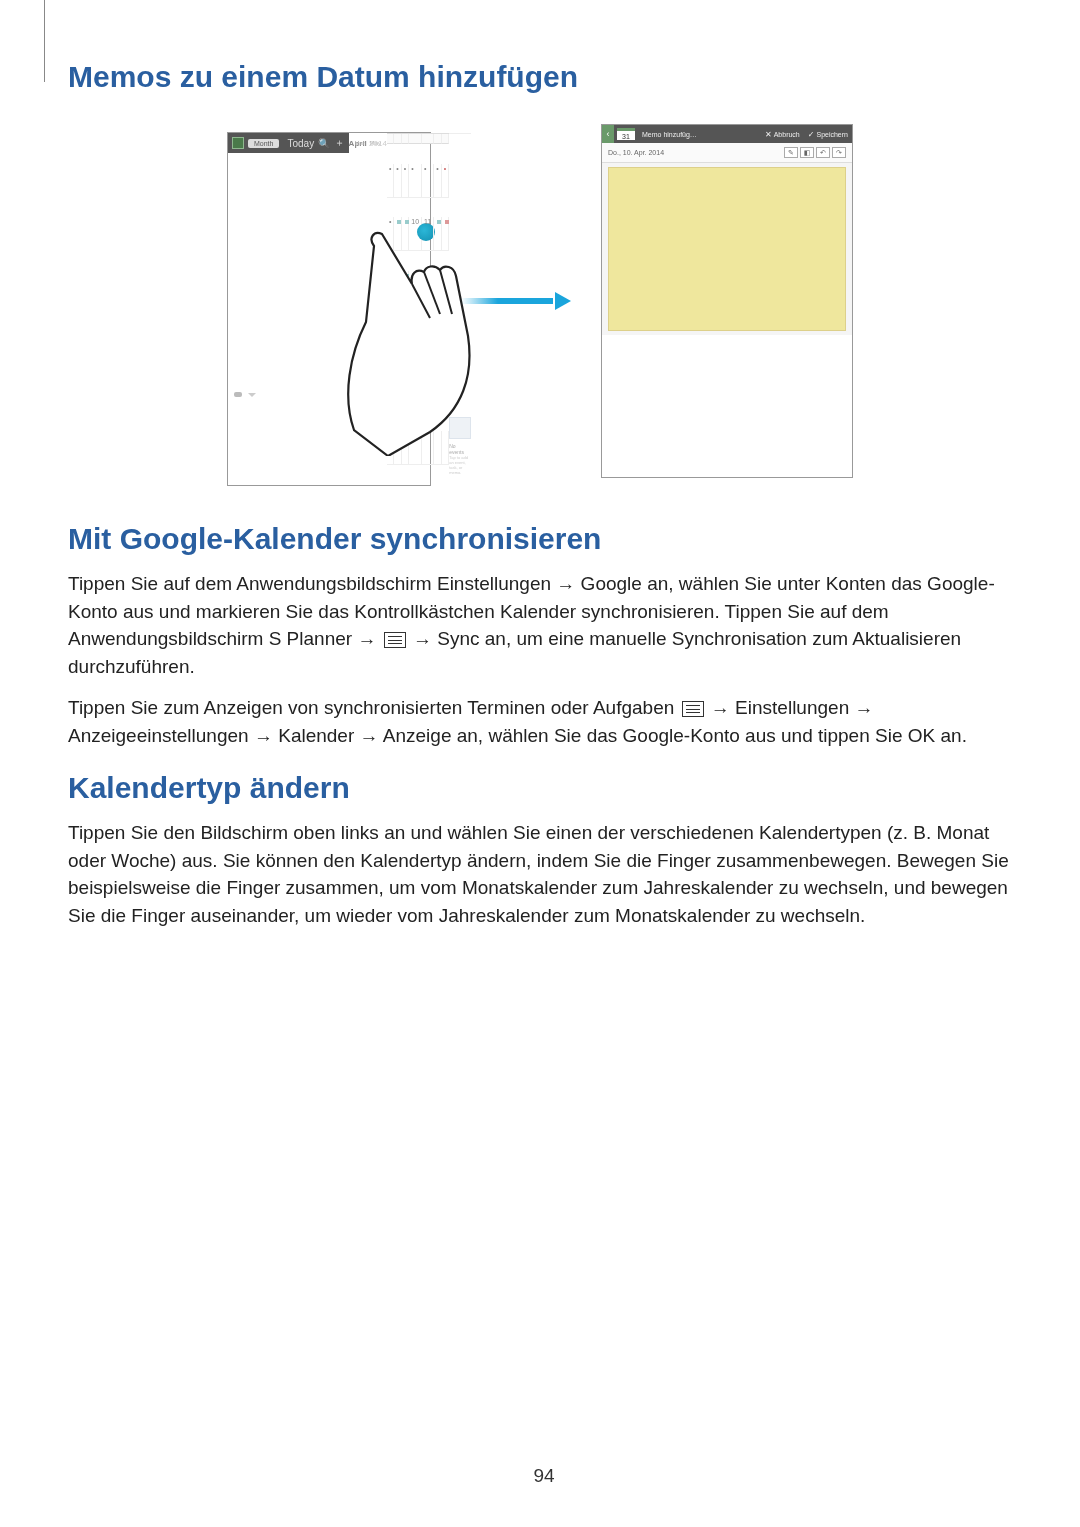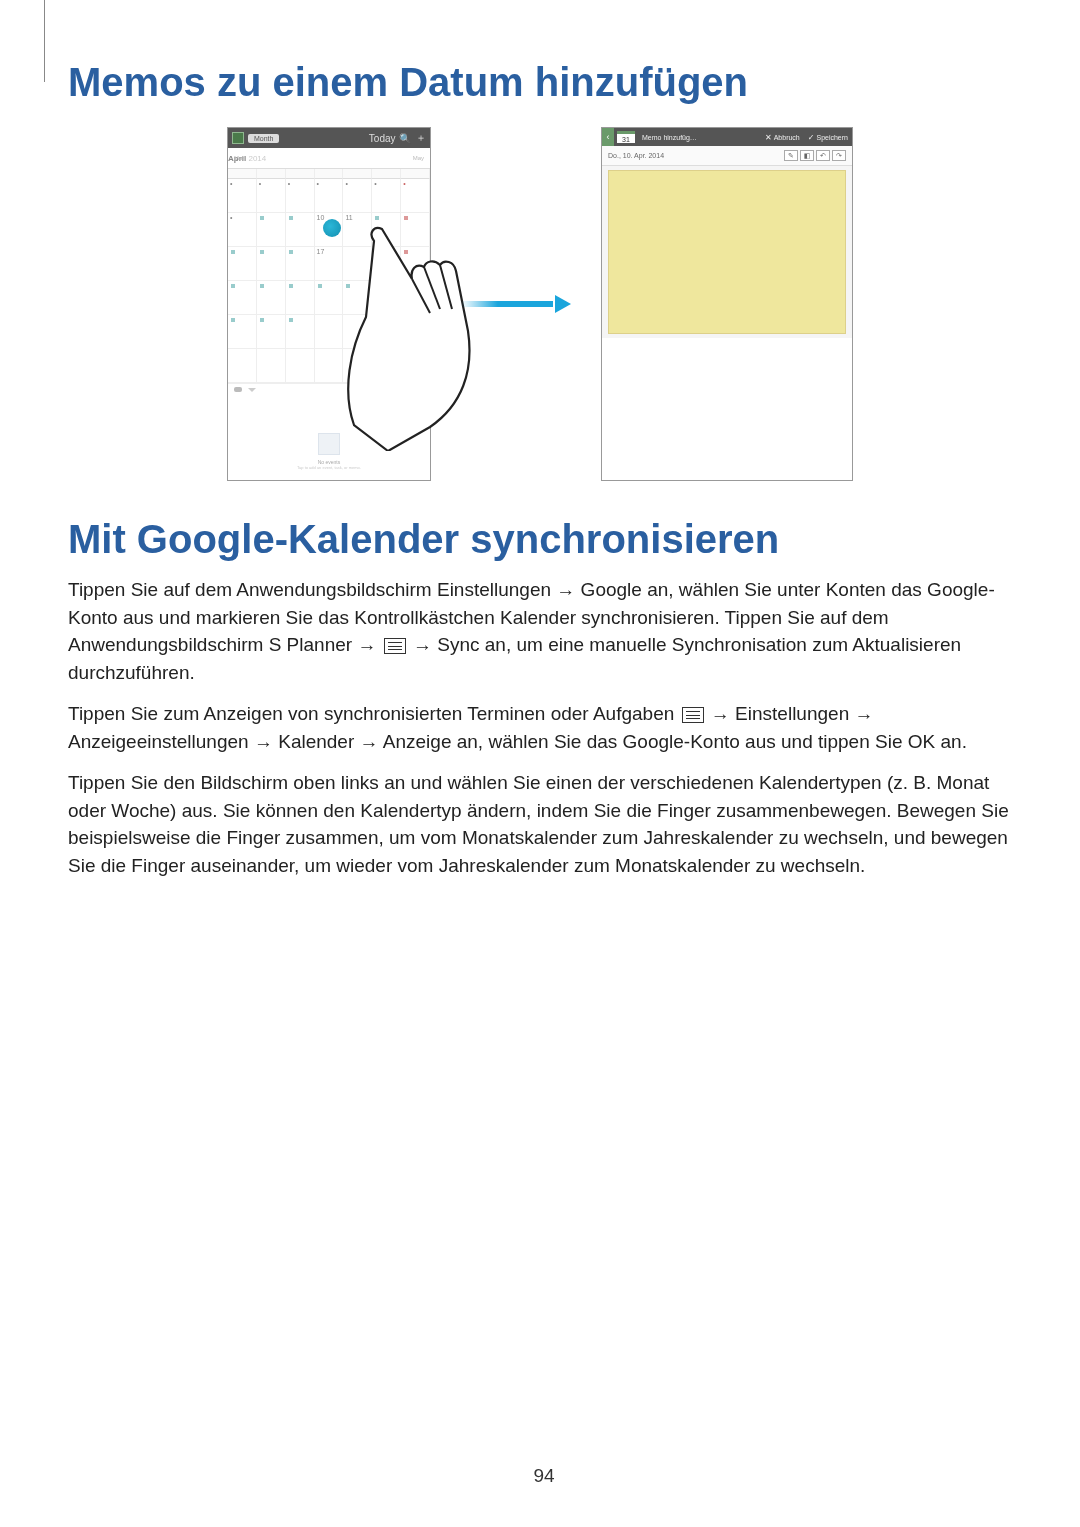--- a/index.html
+++ b/index.html
@@ -24,21 +24,21 @@
     background: #888;
   }
   .breadcrumb {
     font-size: 19px;
     color: #555;
     margin-bottom: 48px;
     margin-top: 10px;
   }
   h2.section {
     color: #2a5fa0;
-    font-size: 40px;
+    font-size: 30px;
     font-weight: 600;
     margin-top: 22px;
     margin-bottom: 14px;
   }
   p.body {
     font-size: 19px;
     line-height: 1.45;
     color: #222;
     margin-bottom: 14px;
   }
@@ -76,21 +76,22 @@
   }
 
   
   .calendar-mock {
     width: 204px;
     height: 354px;
     border: 1px solid #999;
     background: #fff;
     position: relative;
     display: flex;
-    flex-direction: column;
+    flex-direction: row;
+    margin-top: 16px;
   }
   .cal-topbar {
     height: 20px;
     background: #555;
     display: flex;
     align-items: center;
     padding: 0 4px;
     color: #ddd;
     font-size: 8px;
     gap: 4px;
@@ -499,17 +500,18 @@
   <h2 class="section">Mit Google-Kalender synchronisieren</h2>
 
   <p class="body">
     <span>Tippen Sie auf dem Anwendungsbildschirm </span><span class="bold">Einstellungen</span><span class="arrow"> → </span><span class="bold">Google</span><span> an, wählen Sie unter </span><span class="bold">Konten</span><span> das Google-Konto aus und markieren Sie das Kontrollkästchen </span><span class="bold">Kalender synchronisieren</span><span>. Tippen Sie auf dem Anwendungsbildschirm </span><span class="bold">S Planner</span><span class="arrow"> → </span><span class="menu-icon-inline"><span class="mid"></span></span><span class="arrow"> → </span><span class="bold">Sync</span><span> an, um eine manuelle Synchronisation zum Aktualisieren durchzuführen.</span>
   </p>
 
   <p class="body">
     <span>Tippen Sie zum Anzeigen von synchronisierten Terminen oder Aufgaben </span><span class="menu-icon-inline"><span class="mid"></span></span><span class="arrow"> → </span><span class="bold">Einstellungen</span><span class="arrow"> → </span><span class="bold">Anzeigeeinstellungen</span><span class="arrow"> → </span><span class="bold">Kalender</span><span class="arrow"> → </span><span class="bold">Anzeige</span><span> an, wählen Sie das Google-Konto aus und tippen Sie </span><span class="bold">OK</span><span> an.</span>
   </p>
 
+  <h2 class="section">Kalendertyp ändern</h2>
   <p class="body">Tippen Sie den Bildschirm oben links an und wählen Sie einen der verschiedenen Kalendertypen (z. B. Monat oder Woche) aus. Sie können den Kalendertyp ändern, indem Sie die Finger zusammenbewegen. Bewegen Sie beispielsweise die Finger zusammen, um vom Monatskalender zum Jahreskalender zu wechseln, und bewegen Sie die Finger auseinander, um wieder vom Jahreskalender zum Monatskalender zu wechseln.</p>
 
 </div>
 
 <div class="page-number">94</div>
 
 </body></html>

